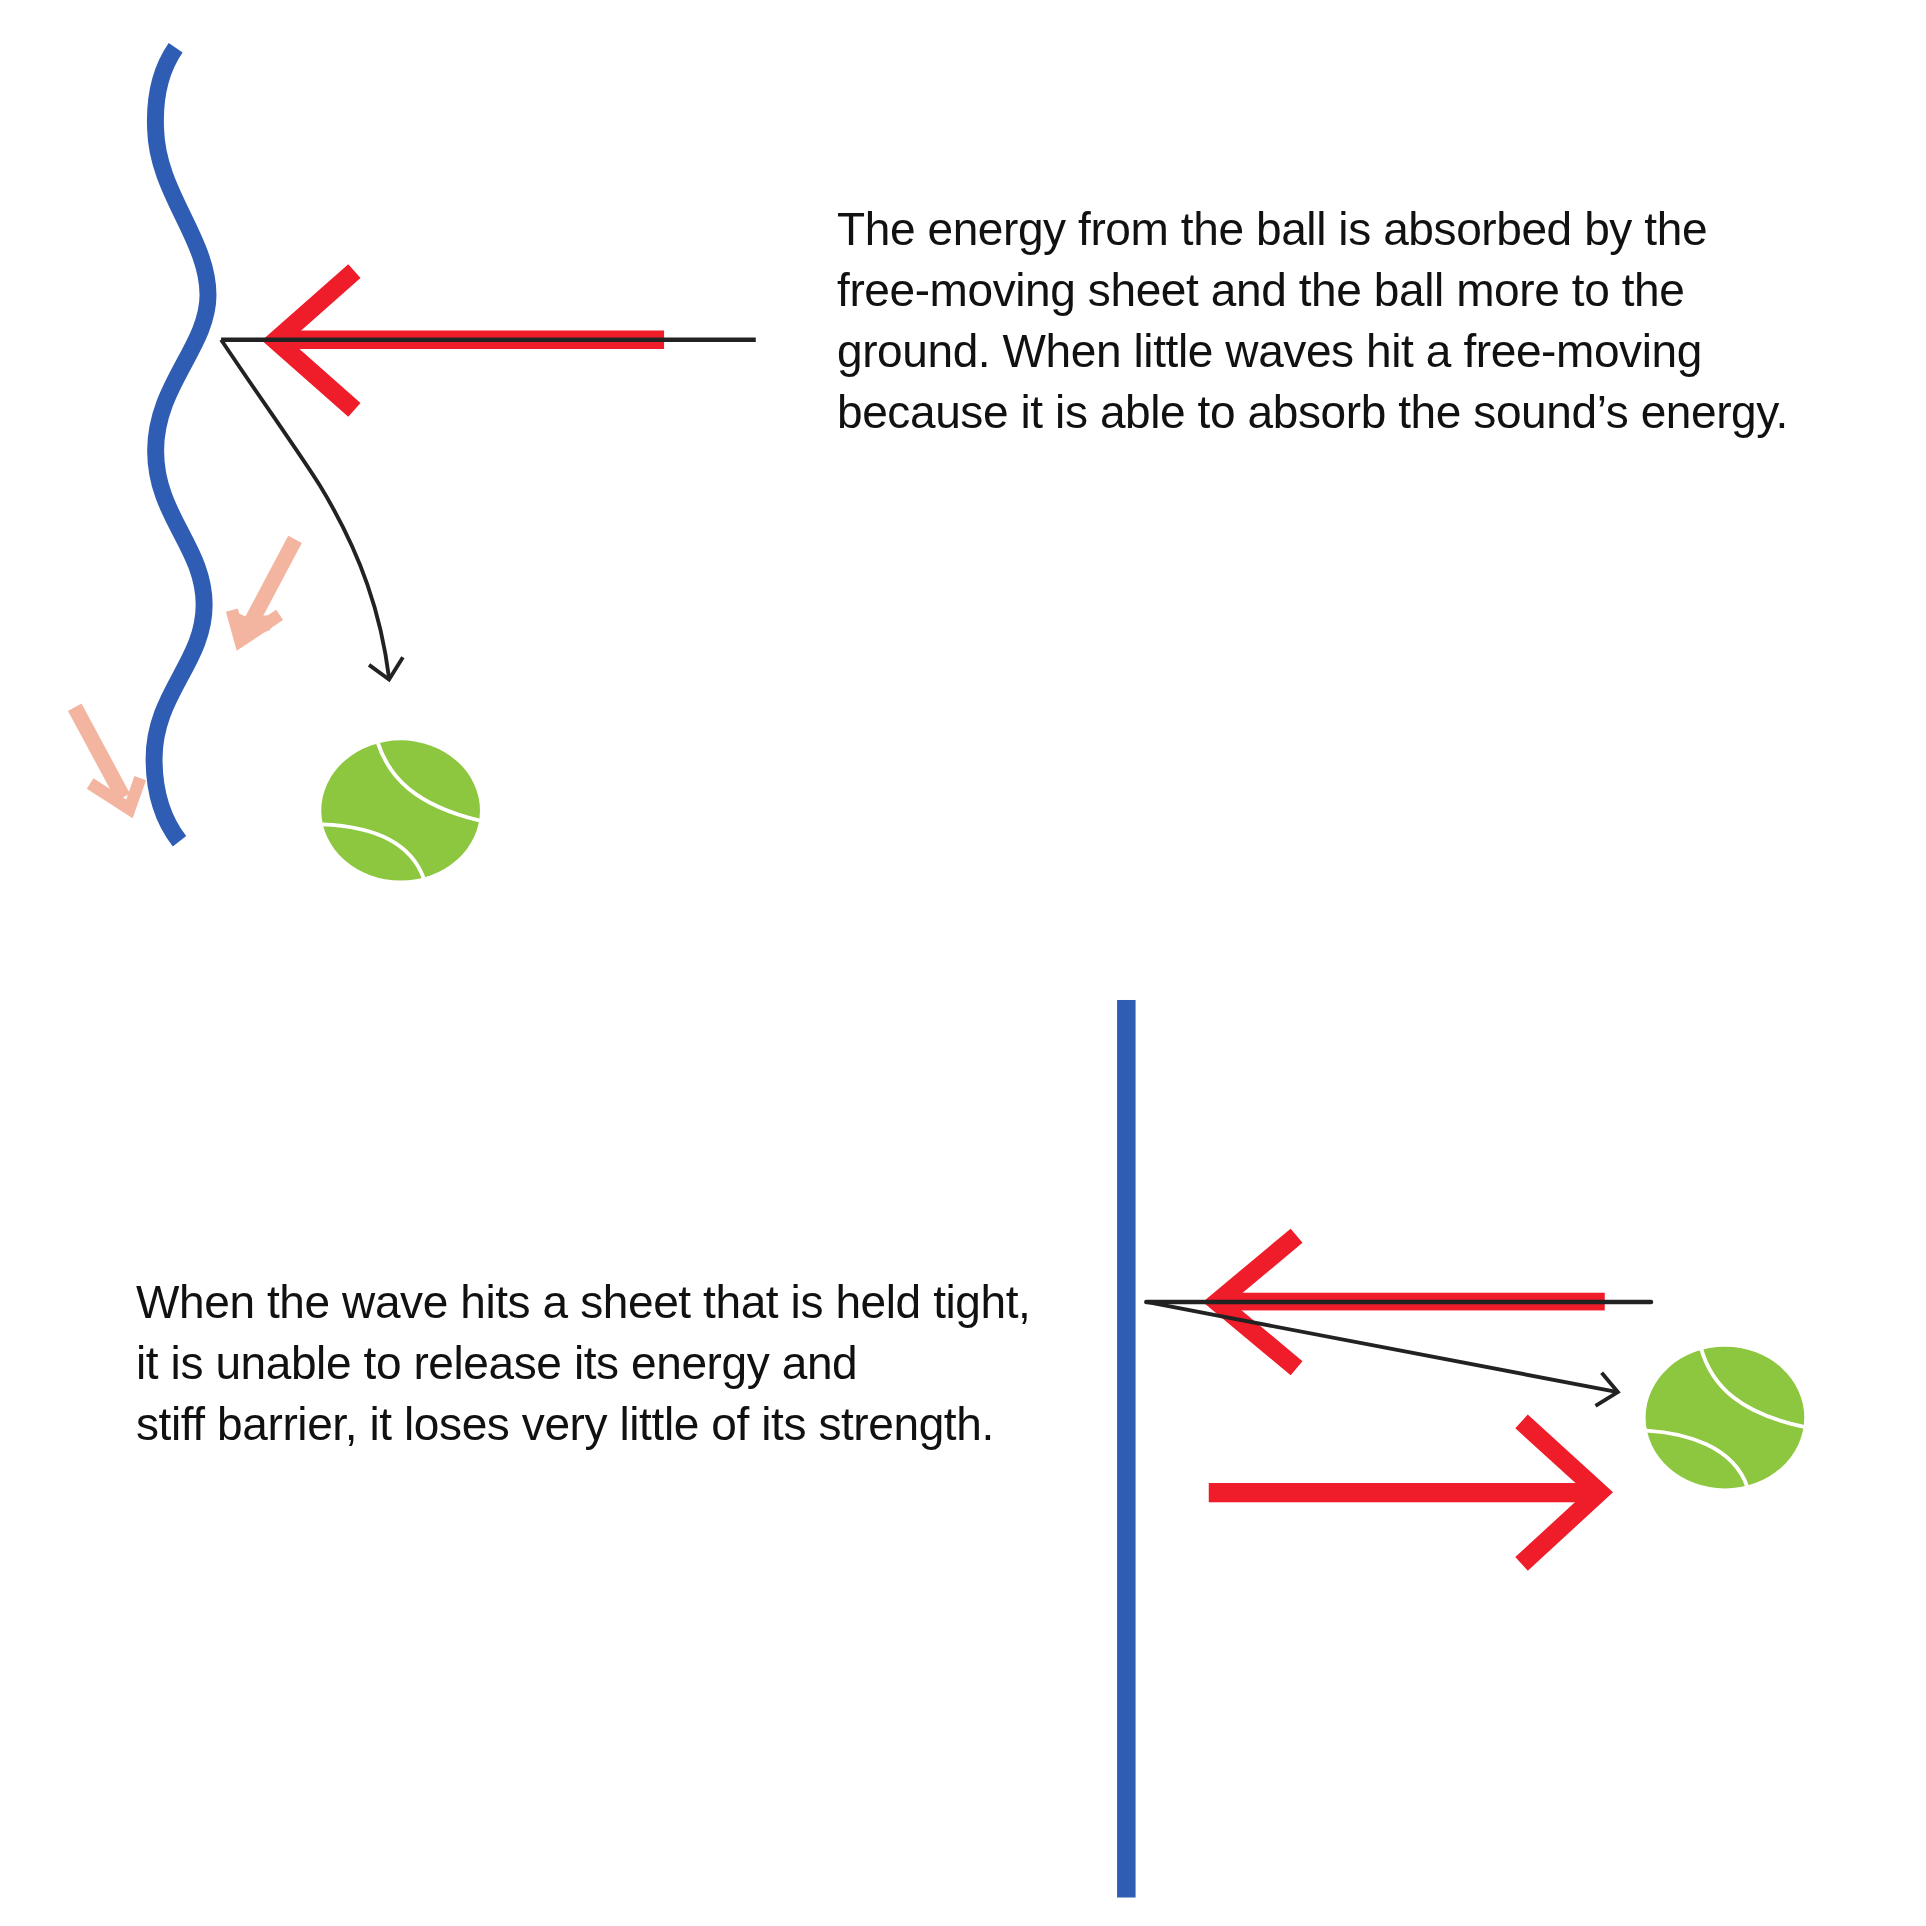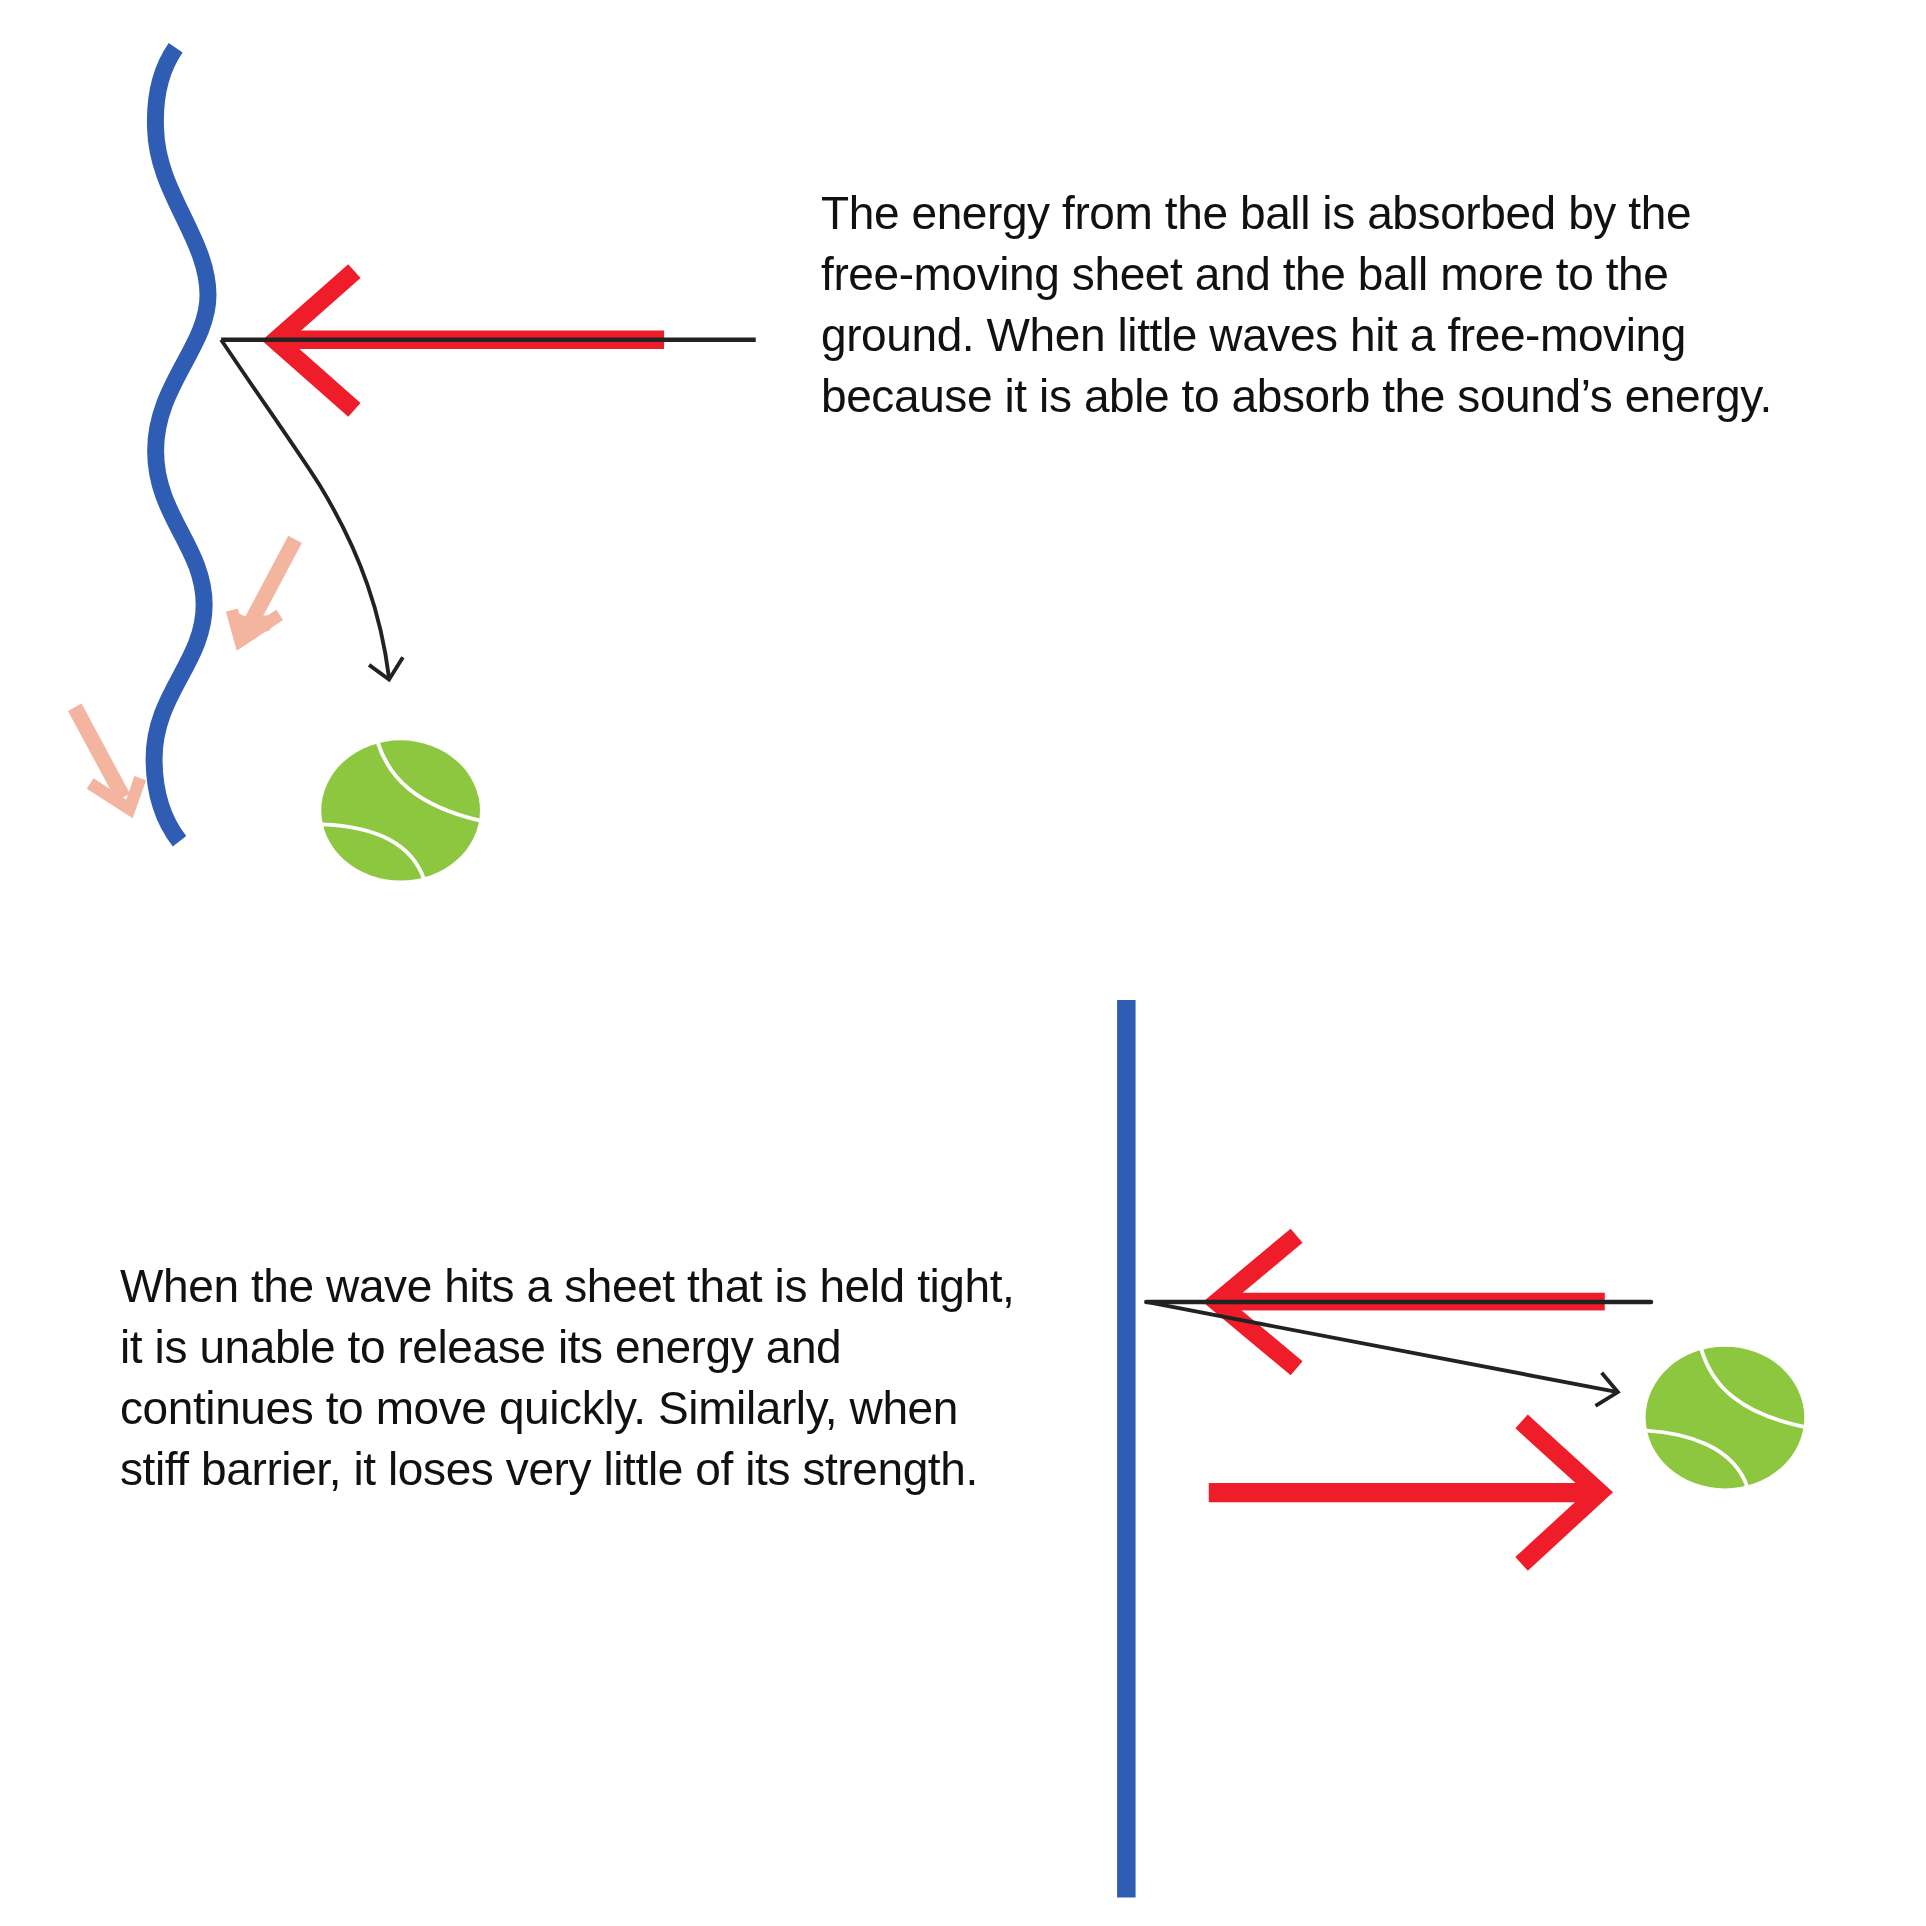--- a/index.html
+++ b/index.html
@@ -4,21 +4,21 @@
   <style>
     html, body { margin: 0; padding: 0; background: #ffffff; }
     body { width: 1926px; height: 1926px; position: relative; overflow: hidden; }
     svg.diagram { position: absolute; left: 0; top: 0; width: 1926px; height: 1926px; }
     .caption {
       position: absolute;
       font-family: "Liberation Sans", "DejaVu Sans", sans-serif;
       font-size: 46px;
       line-height: 61px;
       color: #111111;
-      margin: 0;
+      margin: 16px;
       letter-spacing: -0.4px;
     }
     .caption .line { display: block; white-space: nowrap; }
     #caption-top { left: 821px; top: 183px; }
     #caption-bottom { left: 120px; top: 1256px; }
   </style>
 </head>
 <body>
 
 <svg class="diagram" viewBox="0 0 2500 2500" xmlns="http://www.w3.org/2000/svg">
@@ -92,16 +92,15 @@
 <div id="caption-top" class="caption">
   <span class="line">The energy from the ball is absorbed by the</span>
   <span class="line">free-moving sheet and the ball more to the</span>
   <span class="line">ground. When little waves hit a free-moving</span>
   <span class="line">because it is able to absorb the sound’s energy.</span>
 </div>
 
 <div id="caption-bottom" class="caption">
   <span class="line">When the wave hits a sheet that is held tight,</span>
   <span class="line">it is unable to release its energy and</span>
-  <span class="line">continues to move quickly. Similarly, when</span>
   <span class="line">stiff barrier, it loses very little of its strength.</span>
 </div>
 
 
 </body></html>

